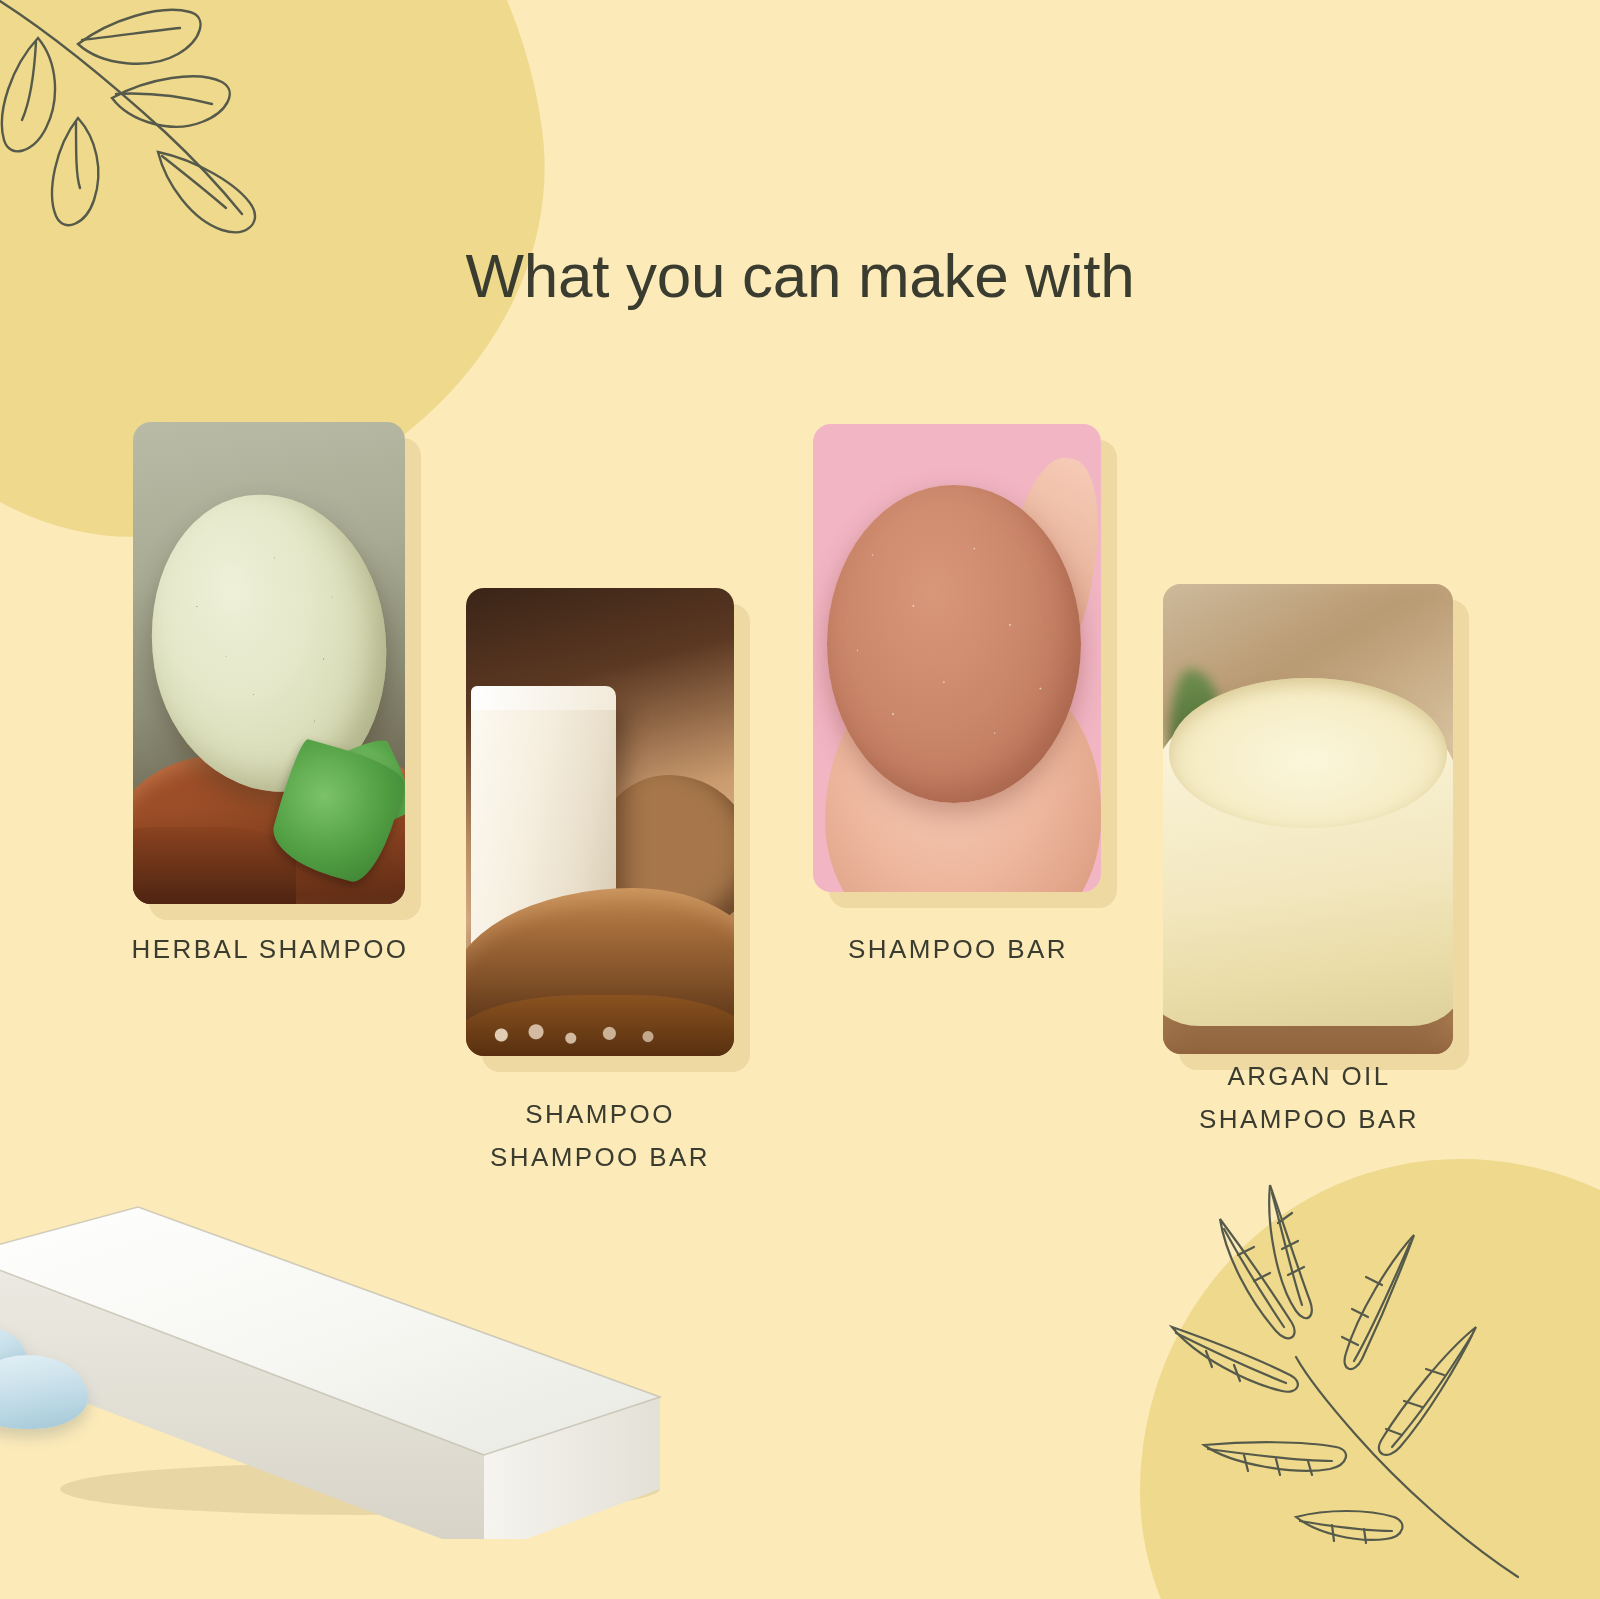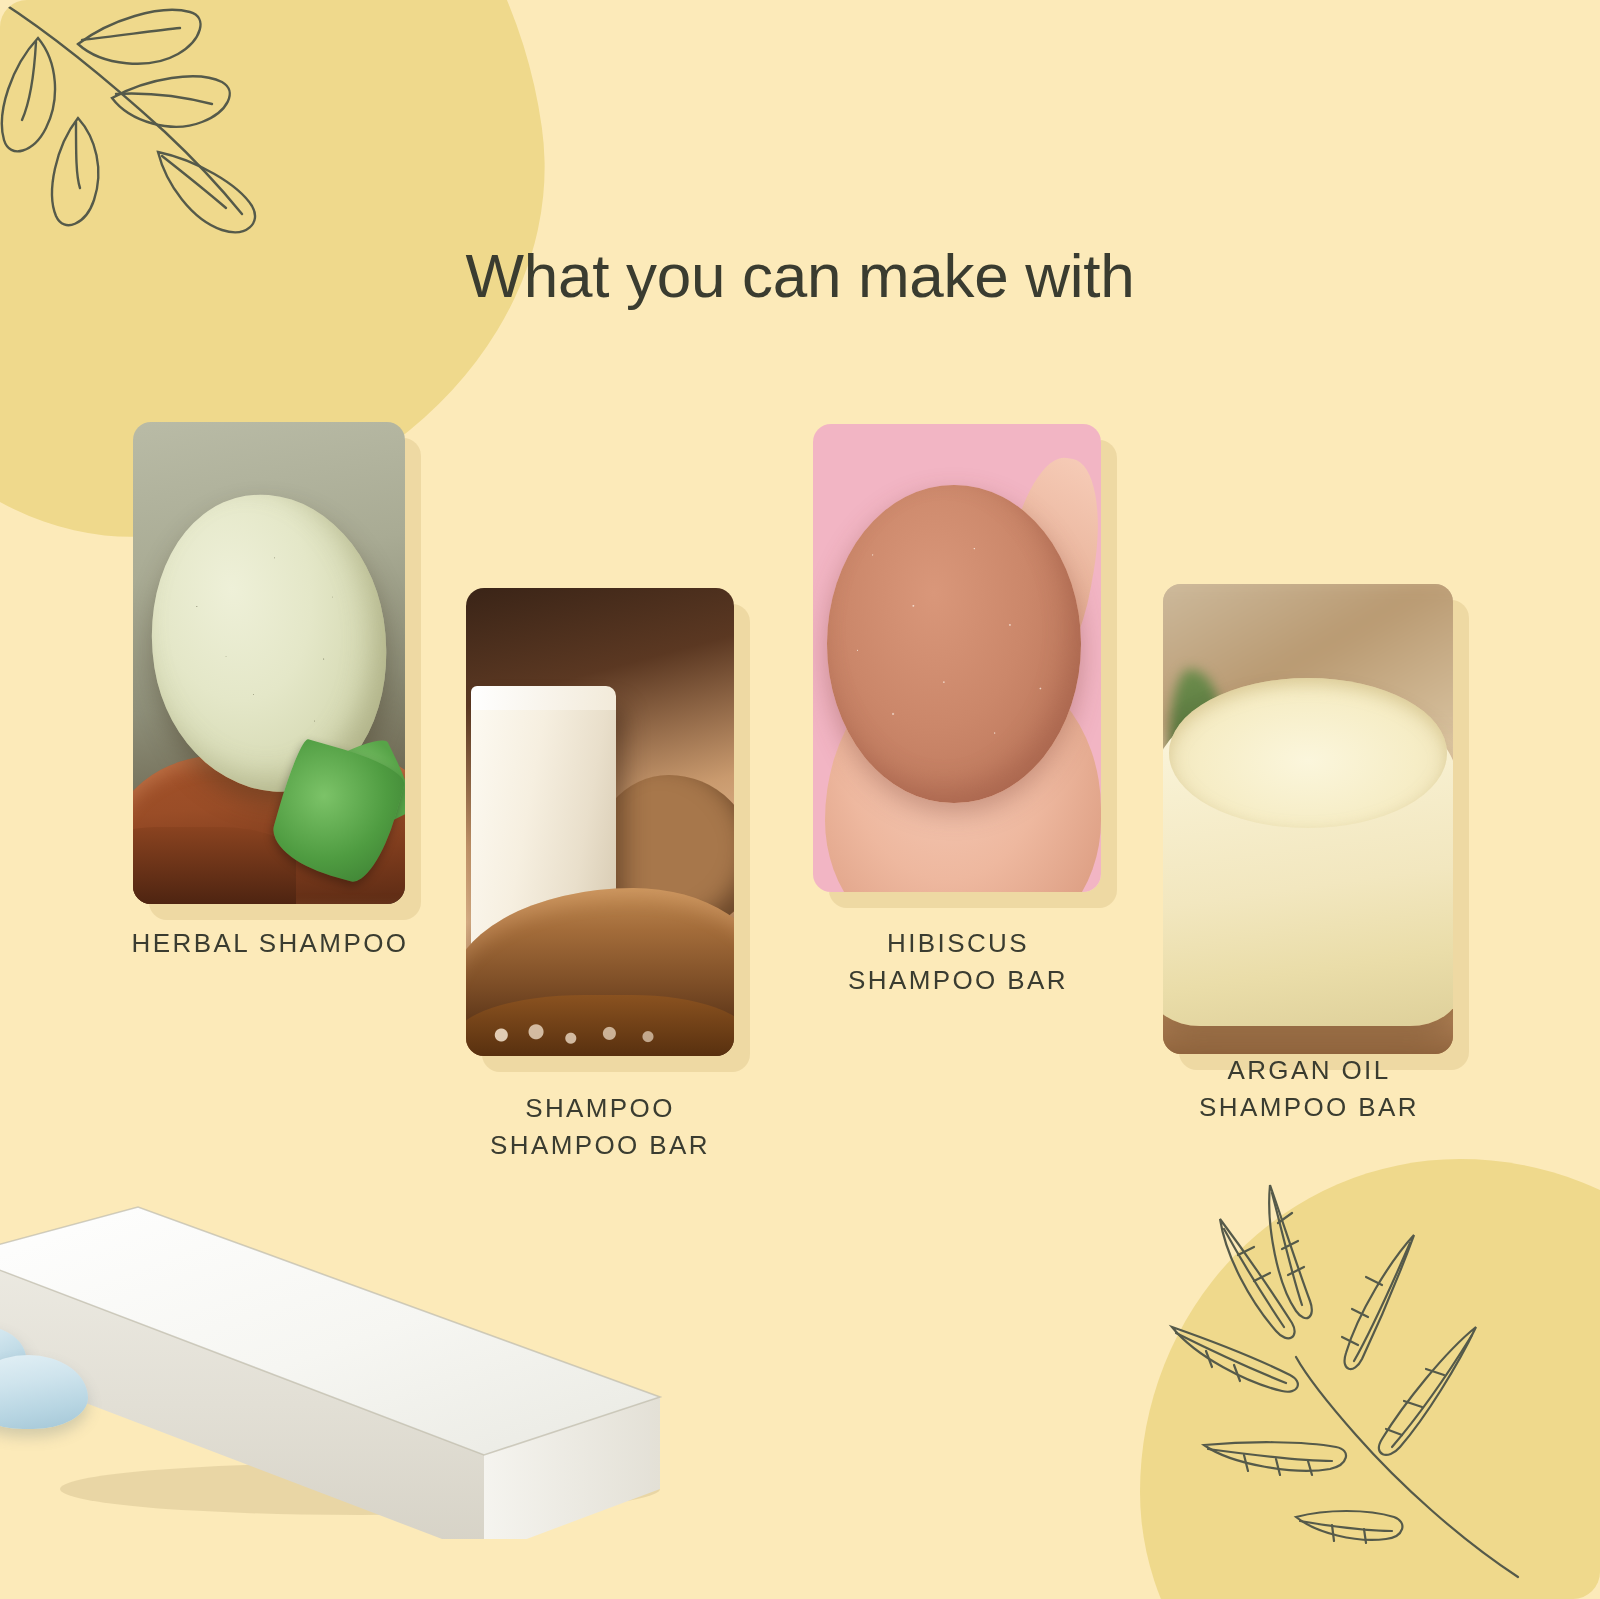--- a/index.html
+++ b/index.html
@@ -1,21 +1,21 @@
 <!DOCTYPE html>
 <html><head>
 <meta charset="utf-8">
 <style>
   html,body{margin:0;padding:0;}
   body{
     width:1600px;height:1599px;position:relative;overflow:hidden;
     background:#FCEAB9;
     font-family:"Liberation Sans", sans-serif;
   }
-  .stage{position:absolute;inset:0;overflow:hidden;border-radius:27px;}
+  .stage{position:absolute;inset:0;overflow:hidden;}
 
   
   .blob-tl{
     position:absolute;left:-200px;top:-250px;width:740px;height:780px;
     background:#EFD98C;
     border-radius:52% 48% 58% 42% / 50% 55% 45% 50%;
     transform:rotate(-8deg);
   }
   .blob-br{
     position:absolute;right:-180px;bottom:-200px;width:640px;height:640px;
@@ -38,21 +38,21 @@
   
   .card{
     position:absolute;border-radius:18px;overflow:hidden;
     box-shadow:16px 16px 0 rgba(226,203,145,0.55);
   }
   .photo{position:absolute;inset:0;overflow:hidden;}
   .cap{
     position:absolute;text-align:center;color:#3A3C30;
     font-size:26px;line-height:1.42;letter-spacing:2.4px;
   }
-  .cap span{display:block;}
+  .cap span{display:block;margin-top:6px;}
 
   
   .c1{left:133px;top:422px;width:272px;height:482px;}
   .cap1{left:48px;top:925px;width:444px;}
   .c2{left:466px;top:588px;width:268px;height:468px;}
   .cap2{left:380px;top:1090px;width:440px;}
   .c3{left:813px;top:424px;width:288px;height:468px;}
   .cap3{left:730px;top:925px;width:456px;}
   .c4{left:1163px;top:584px;width:290px;height:470px;}
   .cap4{left:1085px;top:1052px;width:448px;}
@@ -271,21 +271,20 @@
 
   <div class="card c3">
     <div class="photo">
       <div class="p3-bg"></div>
       <div class="p3-fing"></div>
       <div class="p3-hand"></div>
       <div class="p3-bar"></div>
     </div>
   </div>
   <div class="cap cap3">
-    <span>HIBISCUS</span>
     <span>SHAMPOO BAR</span>
   </div>
 
   <div class="card c4">
     <div class="photo">
       <div class="p4-bg"></div>
       <div class="p4-blur"></div>
       <div class="p4-green"></div>
       <div class="p4-wood"></div>
       <div class="p4-bar"></div>

